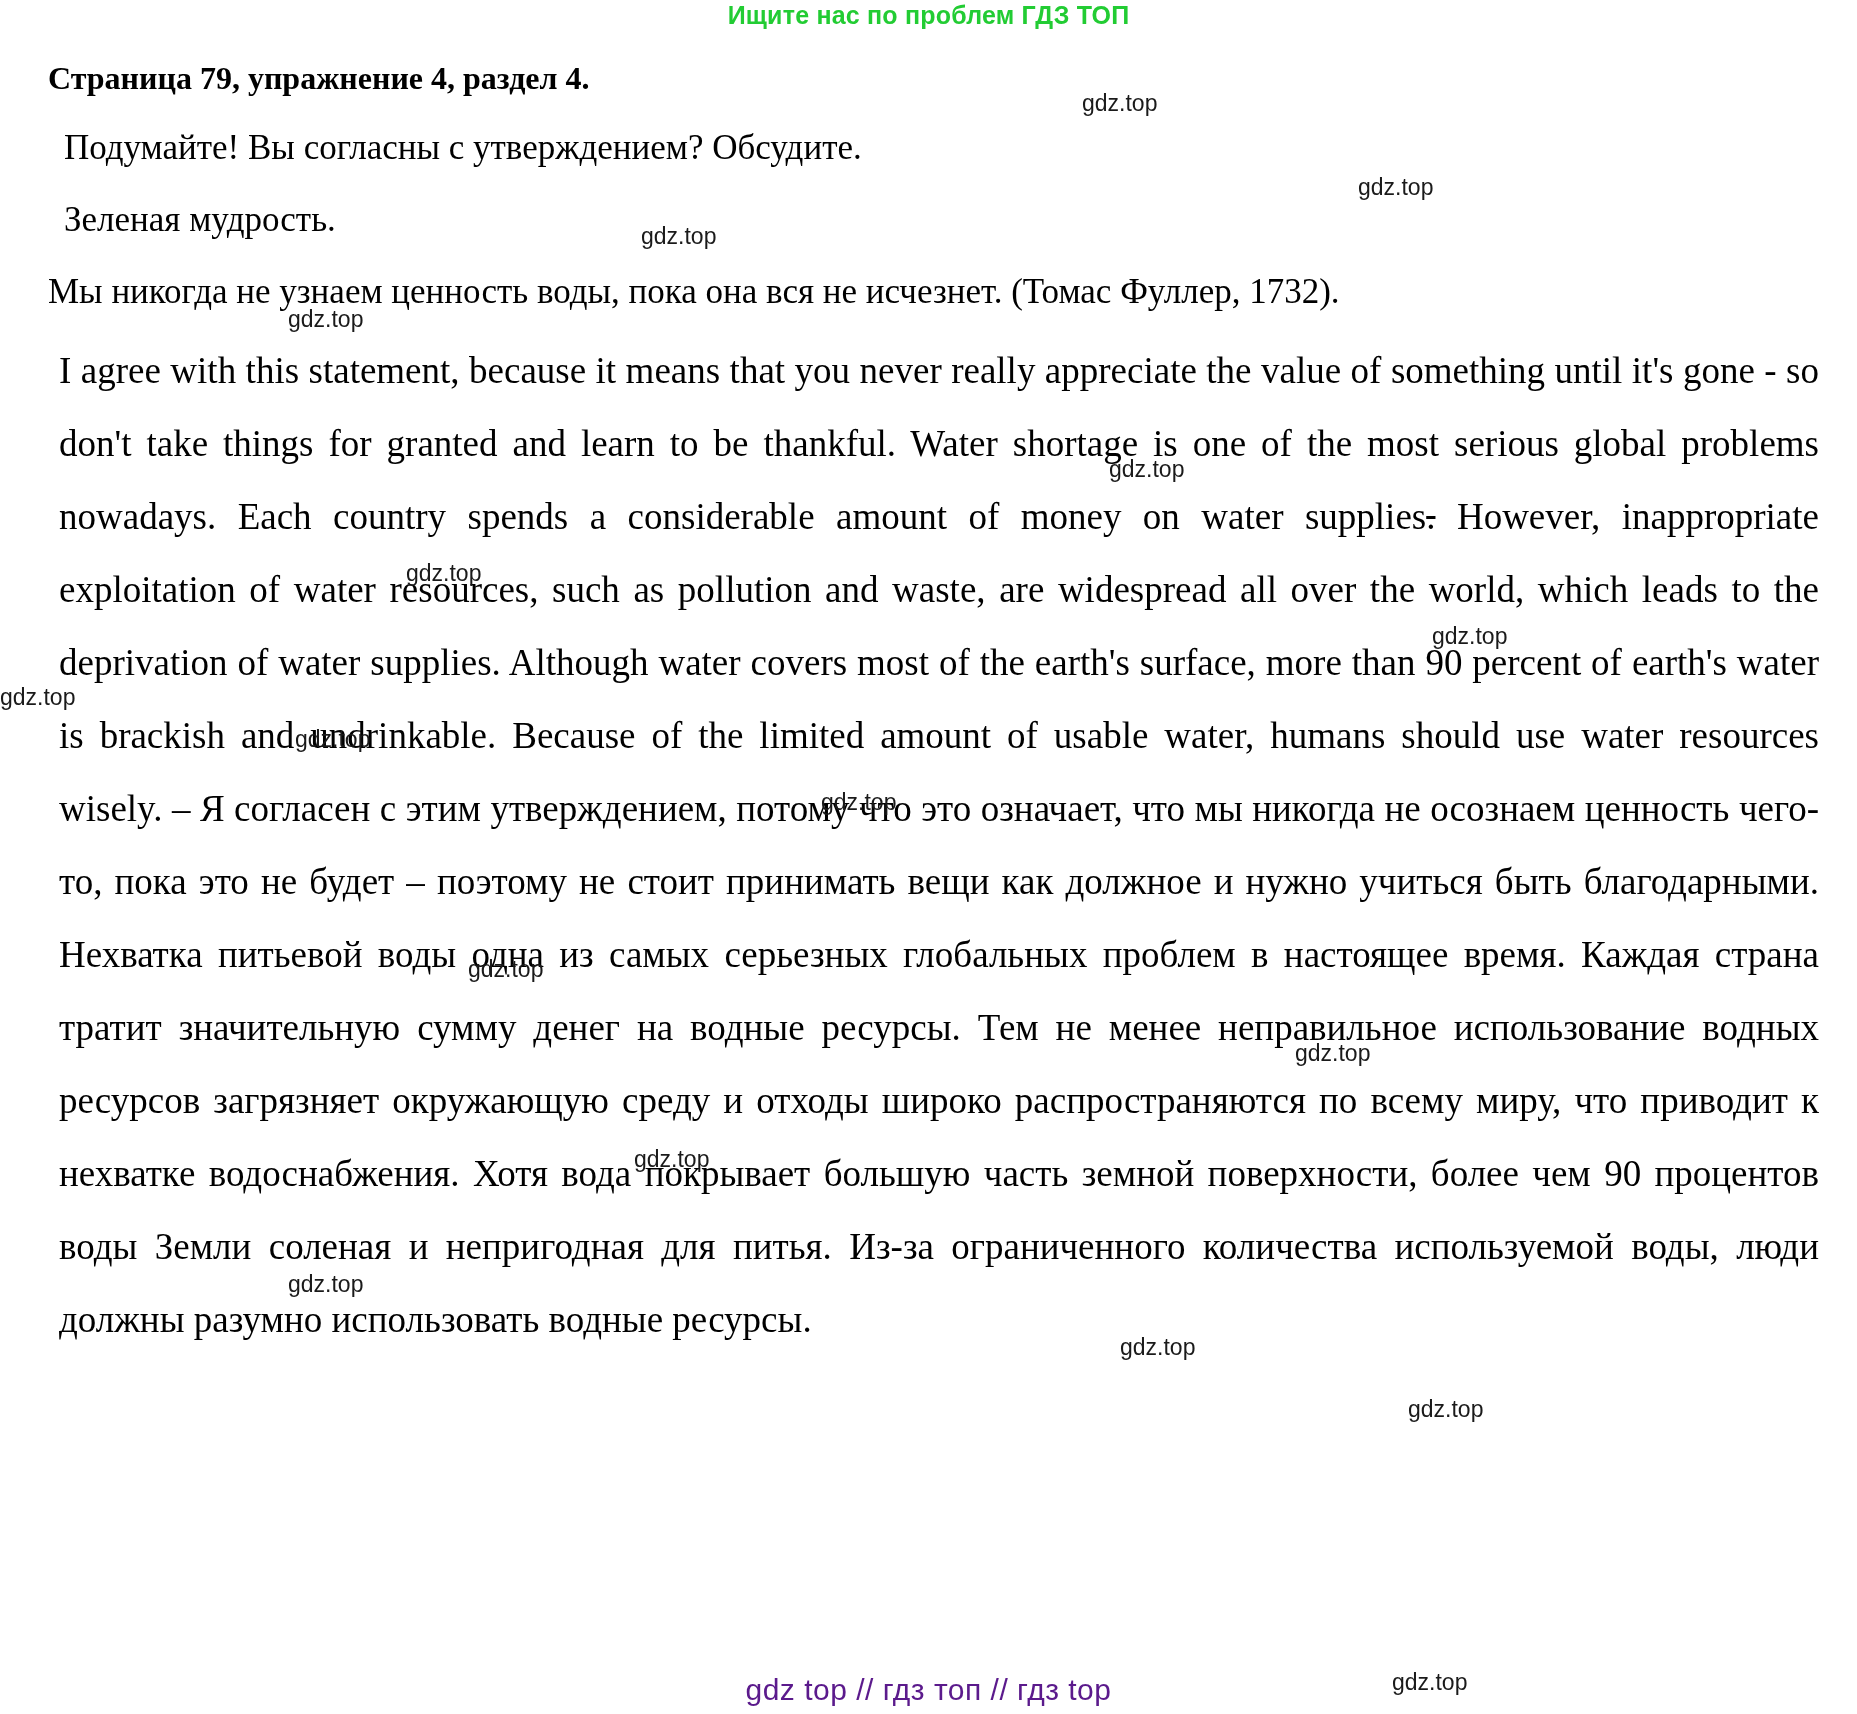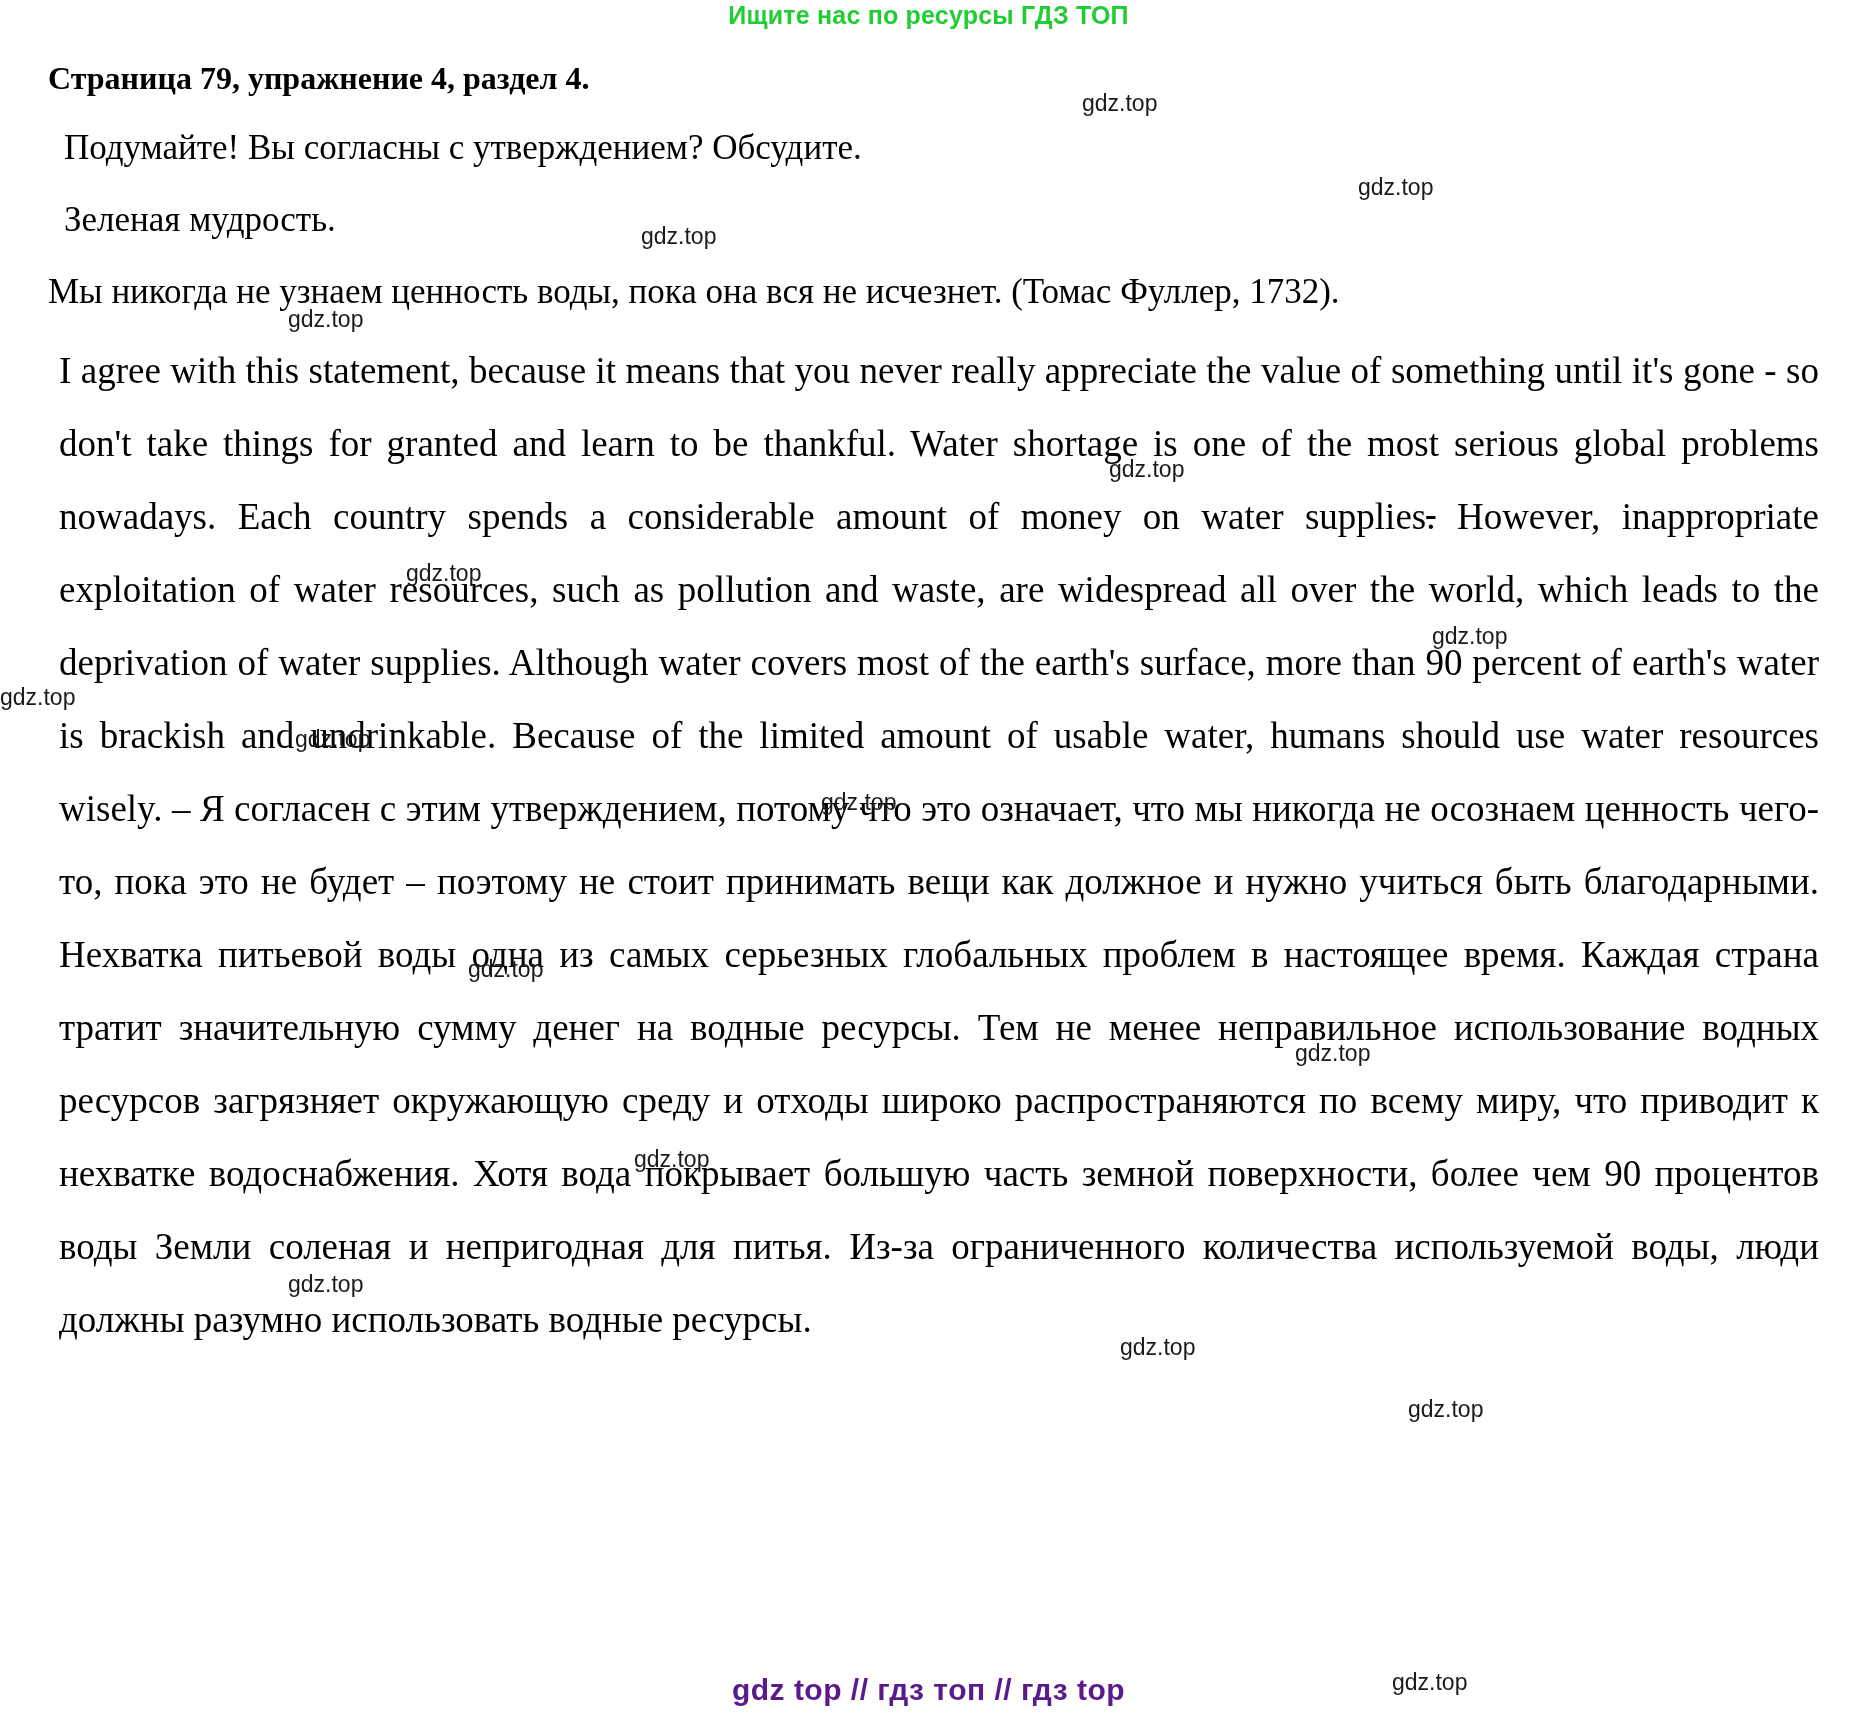--- a/index.html
+++ b/index.html
@@ -92,30 +92,30 @@
 
   
   .footer-links {
     position: absolute;
     left: 0;
     top: 1672px;
     width: 100%;
     text-align: center;
     font-family: "Liberation Sans", "DejaVu Sans", sans-serif;
     font-size: 30px;
-    font-weight: 700;
+    font-weight: 400;
     color: #5b1a8c;
     letter-spacing: 0.5px;
     line-height: 36px;
   }
 </style>
 </head>
 <body>
 
-<div class="promo-banner">Ищите нас по ресурсы ГДЗ ТОП</div>
+<div class="promo-banner">Ищите нас по проблем ГДЗ ТОП</div>
 
 <div class="page-body">
 
   <h1 class="page-title">Страница 79, упражнение 4, раздел 4.</h1>
 
   <p class="intro-line">Подумайте! Вы согласны с утверждением? Обсудите.</p>
 
   <p class="intro-line">Зеленая мудрость.</p>
 
   <p class="quote-block">Мы никогда не узнаем ценность воды, пока она вся не исчезнет. (Томас Фуллер, 1732).</p>

